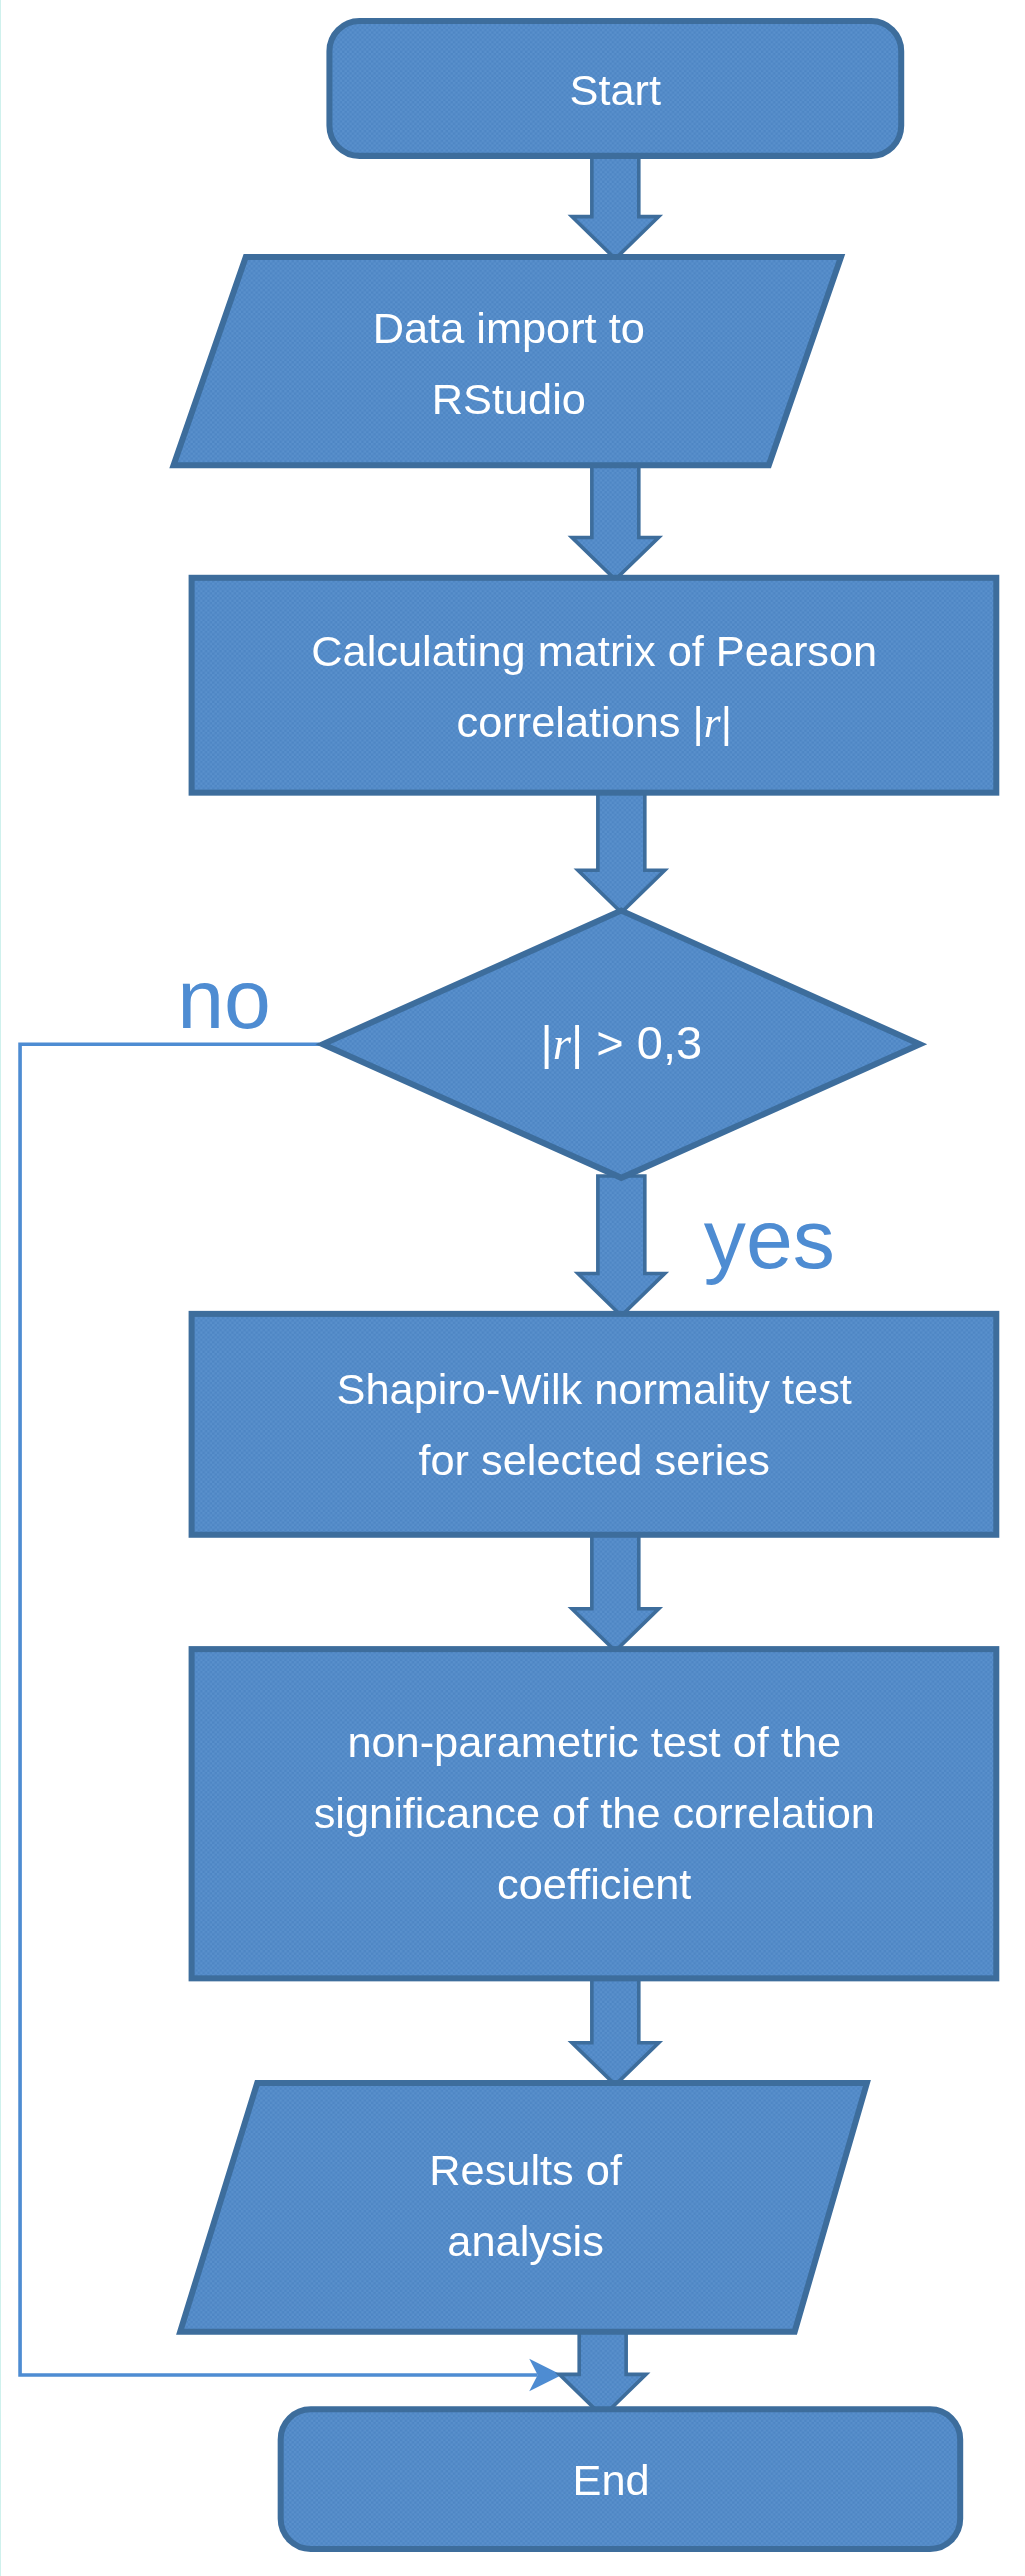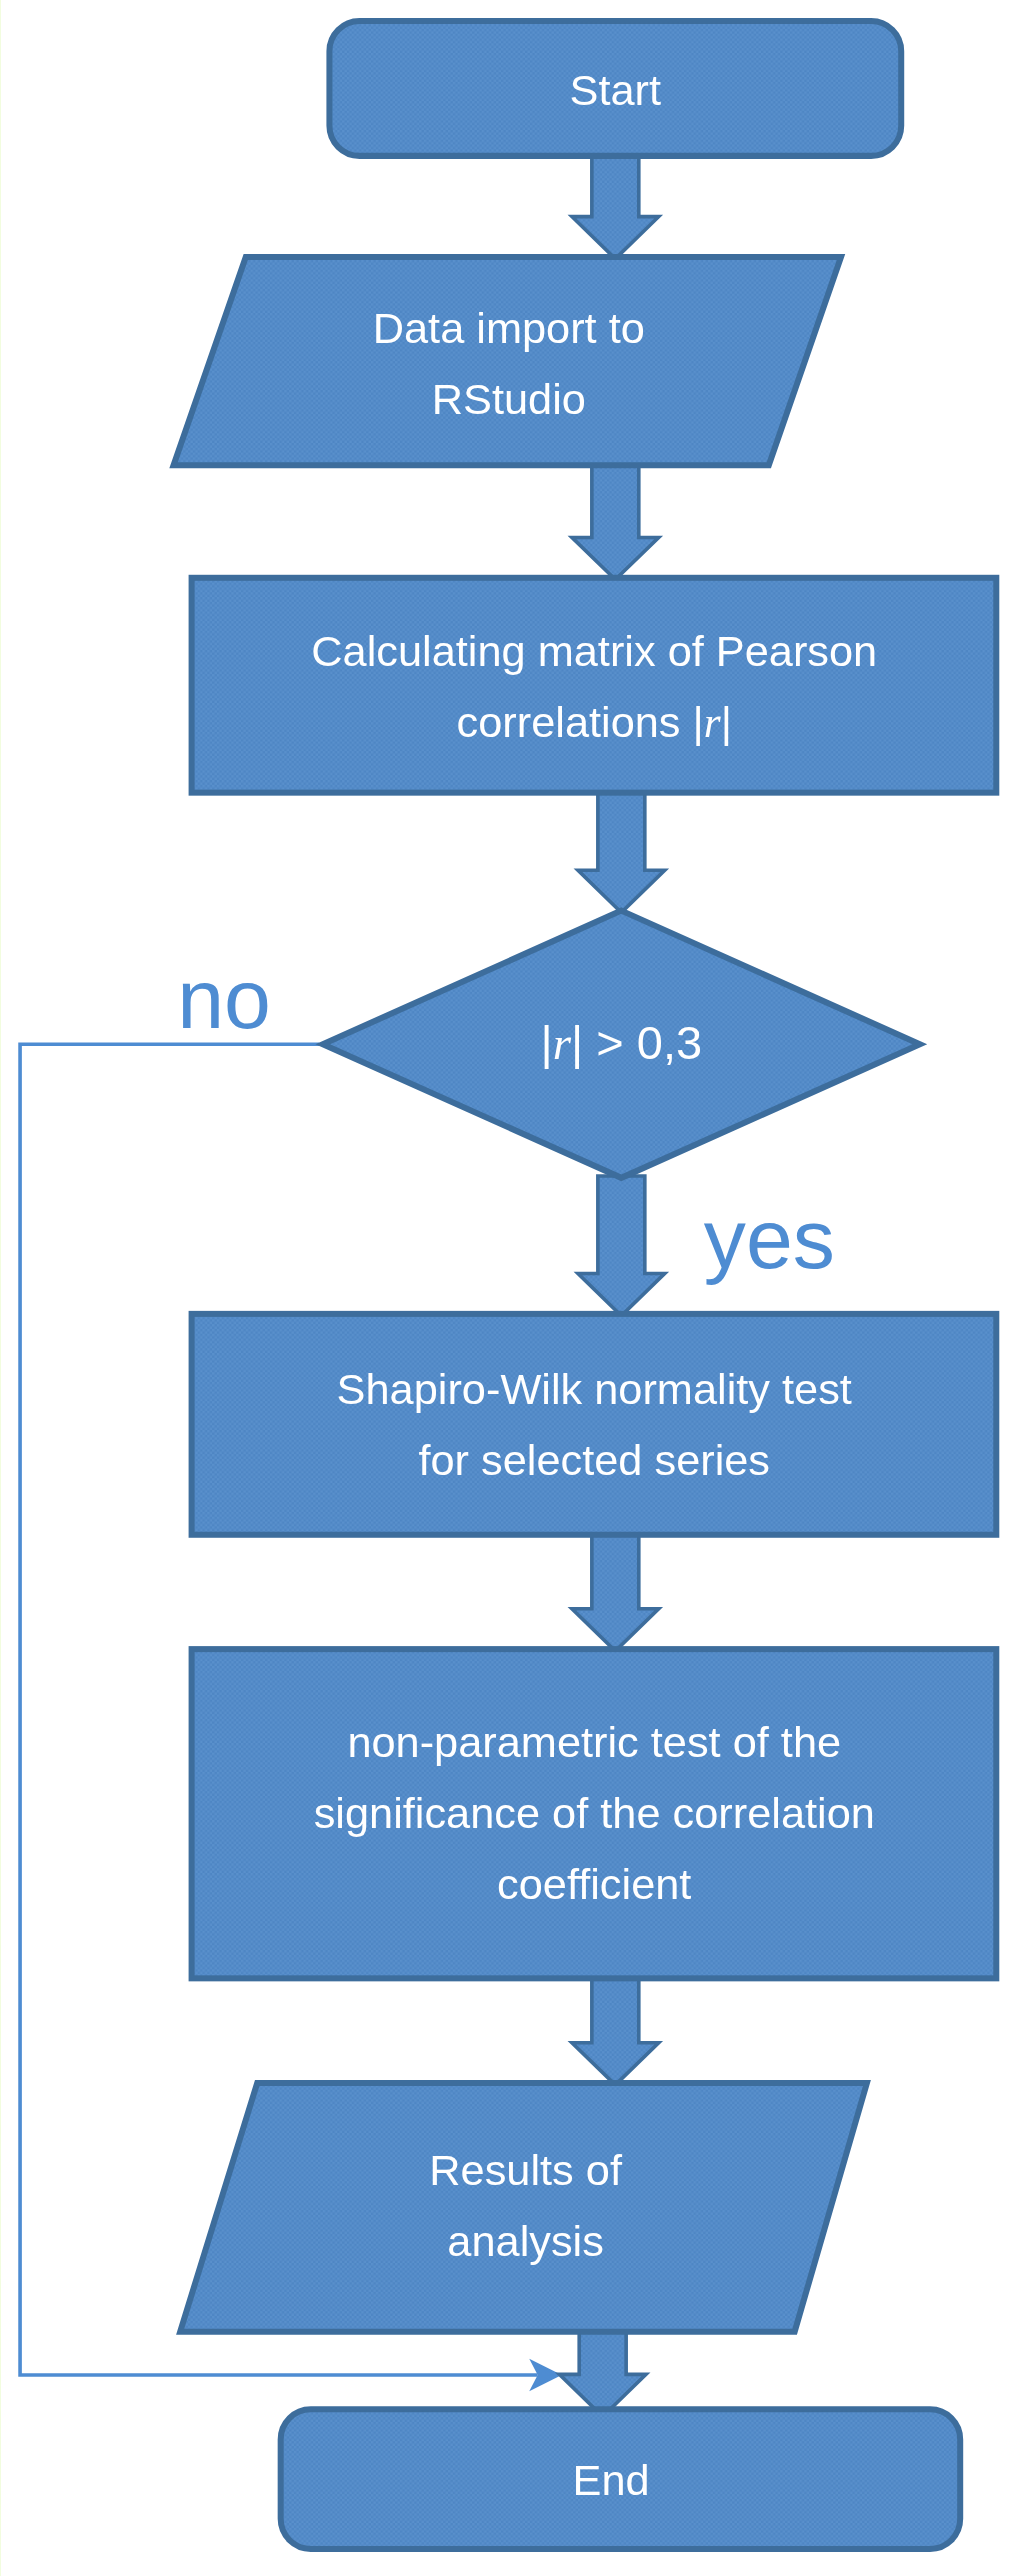--- a/index.html
+++ b/index.html
@@ -3,21 +3,21 @@
 <meta charset="utf-8">
 <style>
   html, body {
     margin: 0;
     padding: 0;
     background: #FFFFFF;
   }
   .page {
     width: 932px;
     height: 2576px;
-    background: #bef264;
+    background: #14b8a6;
     position: relative;
   }
   svg { display: block; }
 
   .shape {
     fill: url(#weave);
     stroke: #3D6D9C;
     stroke-width: 10;
   }
   .block-arrow {

